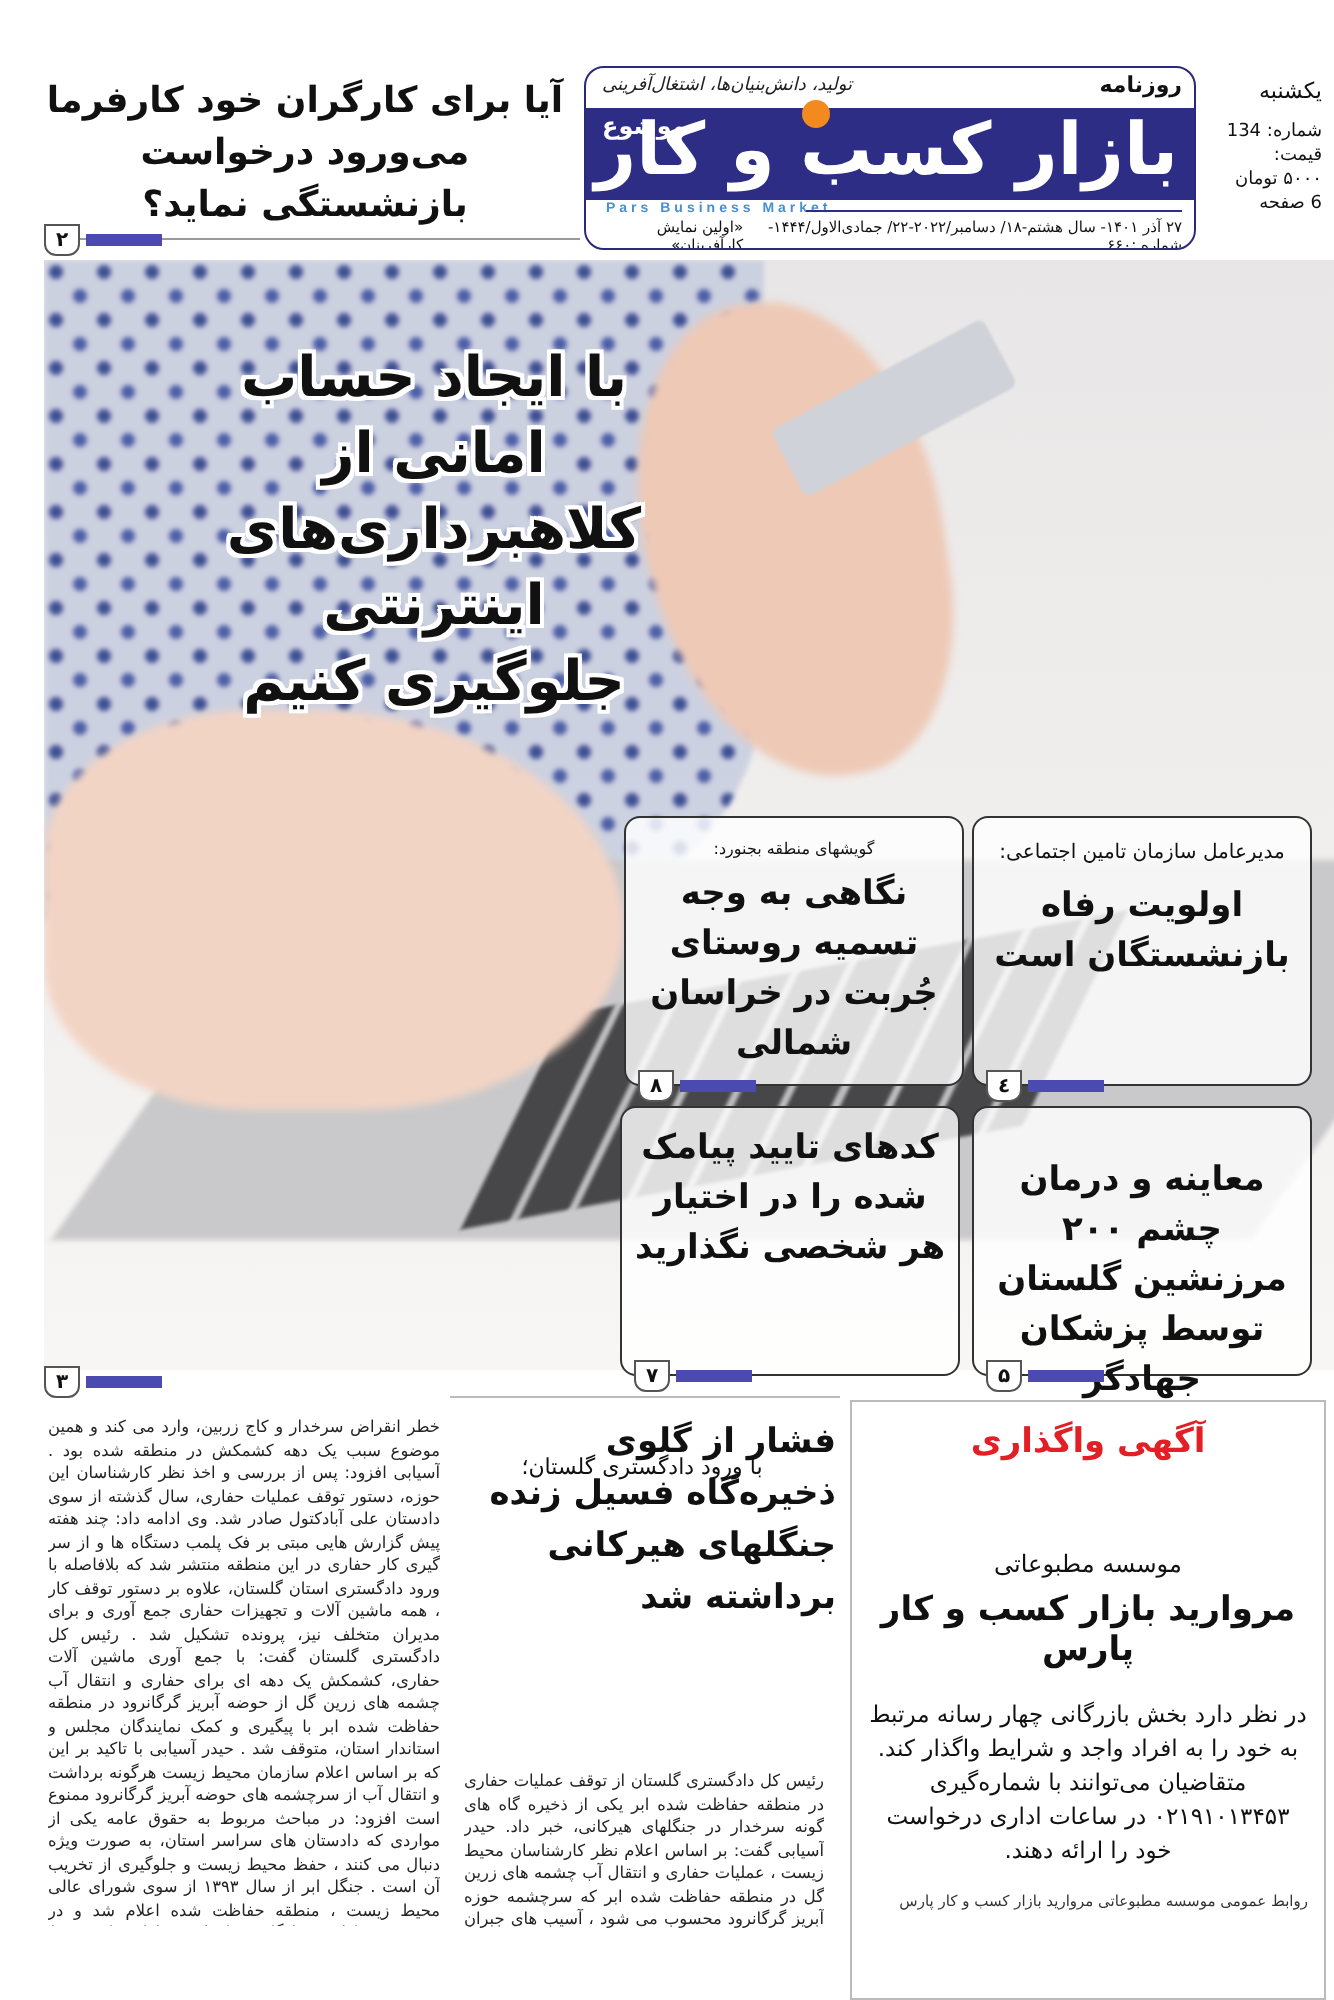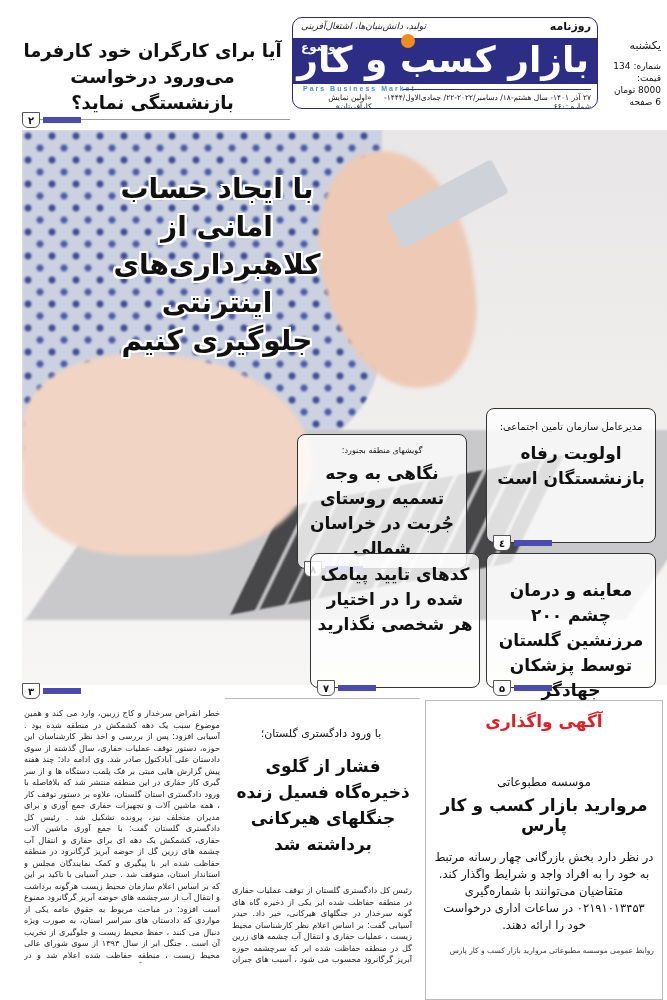--- a/index.html
+++ b/index.html
@@ -1,20 +1,20 @@
 <!DOCTYPE html>
 <html lang="fa" dir="rtl"><head>
 <meta charset="utf-8">
 <style>
   * { box-sizing: border-box; margin: 0; padding: 0; }
   html, body { width: 667px; height: 1000px; background: #ffffff; overflow: hidden; }
   body { position: relative; font-family: "DejaVu Sans", sans-serif; color: #111; }
 
   
-  .masthead { position: absolute; left: 292px; top: 17px; width: 306px; height: 92px;
+  .masthead { position: absolute; left: 292px; top: 33px; width: 306px; height: 92px;
     border: 1.5px solid #2b2a7a; border-radius: 10px 10px 10px 10px; background:#fff; overflow:hidden;padding-left:39px; }
   .mast-tagline { position:absolute; left:8px; top:3px; font-family:"DejaVu Serif", serif; font-style: italic;
     font-size: 9px; color:#222; direction: rtl; }
   .mast-rooz { position:absolute; right:6px; top:2px; font-weight:bold; font-size:11px; color:#111; }
   .mast-band { position:absolute; left:0; right:0; top:20px; height:46px; background:#2e2d86; }
   .mast-logo { position:absolute; right:8px; top:17px; font-family:"DejaVu Sans", sans-serif; font-weight:bold;
     font-size:36px; line-height:50px; color:#ffffff; letter-spacing:-1px; }
   .mast-logo-dot { position:absolute; left:108px; top:16px; width:14px; height:14px; border-radius:50%;
     background:#f28a1e; }
   .mast-pars { position:absolute; left:8px; top:22px; font-weight:bold; font-size:12px; color:#fff; }
@@ -66,21 +66,21 @@
   .teaser { position:absolute; width:170px; height:135px; border:1.5px solid #333; border-radius:8px;
     background: rgba(255,255,255,0.82); text-align:center; padding:10px 6px 0; }
   .teaser .kicker { font-size:10px; line-height:16px; color:#111; }
   .teaser .kicker.small { font-size:8px; line-height:12px; }
   .teaser .title { font-weight:bold; font-size:17px; line-height:25px; color:#111; }
   .teaser .page-tag { left:6px; bottom:-9px; }
 
   
   .col-text { position:absolute; font-size:8.2px; line-height:11.5px; text-align:justify; color:#222; }
   .mid-kicker { position:absolute; left:232px; top:727px; width:178px; text-align:center; font-size:11px; }
-  .mid-title { position:absolute; left:228px; top:753px; width:190px; text-align:center; font-weight:bold;
+  .mid-title { position:absolute; left:228px; top:708px; width:190px; font-weight:bold;
     font-size:17px; line-height:26px; }
 
   .ad-box { position:absolute; left:425px; top:700px; width:238px; height:300px; border:1px solid #bbb; background:#fff;
     text-align:center; }
   .ad-title { margin-top:10px; font-weight:bold; font-size:17px; color:#e31e24; }
   .ad-org-label { margin-top:44px; font-size:12px; }
   .ad-org { margin-top:6px; font-weight:bold; font-size:17px; }
   .ad-body { margin-top:14px; font-size:11.5px; line-height:17px; padding:0 8px; }
   .ad-footer { margin-top:12px; font-size:7.5px; text-align:right; padding-right:8px; color:#333; }
 </style>
@@ -99,21 +99,21 @@
   <div class="mast-dateline">
     <span>۲۷ آذر ۱۴۰۱- سال هشتم-۱۸/ دسامبر/۲۰۲۲-۲۲/ جمادی‌الاول/۱۴۴۴- شماره :۶۶۰</span>
     <span>«اولین نمایش کارآفرینان»</span>
   </div>
 </div>
 
 <div class="sidebar-info">
   <div class="day">یکشنبه</div>
   <div>شماره: 134</div>
   <div>قیمت:</div>
-  <div>8000 تومان</div>
+  <div>۵۰۰۰ تومان</div>
   <div>6 صفحه</div>
 </div>
 
 <div class="top-headline">آیا برای کارگران خود کارفرما می‌ورود درخواست بازنشستگی نماید؟</div>
 <div class="rule" style="left:22px; top:119px; width:268px;"></div>
 <div class="page-tag" style="left:22px; top:112px;">
   <div class="num">۲</div>
   <div class="brand"></div>
 </div>
 
@@ -133,21 +133,21 @@
 
 <div class="teaser" style="left:486px; top:408px;">
   <div class="kicker">مدیرعامل سازمان تامین اجتماعی:</div>
   <div class="title" style="margin-top:6px;">اولویت رفاه بازنشستگان است</div>
   <div class="page-tag">
     <div class="num">٤</div>
     <div class="brand"></div>
   </div>
 </div>
 
-<div class="teaser" style="left:297px; top:408px;margin-top:26px;">
+<div class="teaser" style="left:312px; top:408px;">
   <div class="kicker small">گویشهای منطقه بجنورد:</div>
   <div class="title" style="margin-top:4px;">نگاهی به وجه تسمیه روستای جُربت در خراسان شمالی</div>
   <div class="page-tag">
     <div class="num">۸</div>
     <div class="brand"></div>
   </div>
 </div>
 
 <div class="teaser" style="left:486px; top:553px; padding-top:24px;">
   <div class="title">معاینه و درمان چشم ۲۰۰ مرزنشین گلستان توسط پزشکان جهادگر</div>

